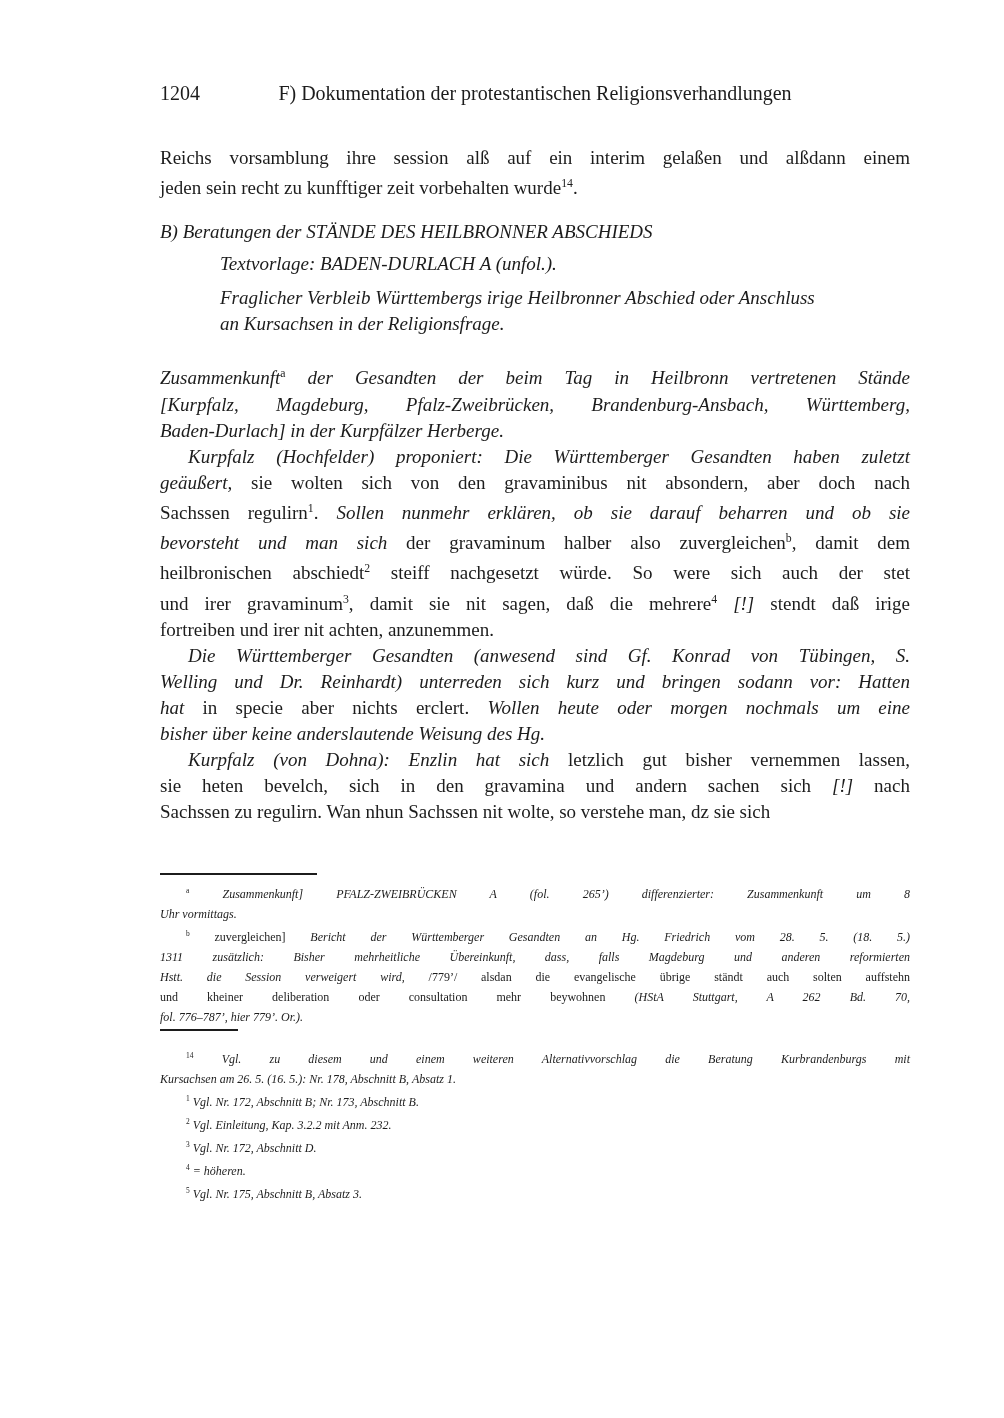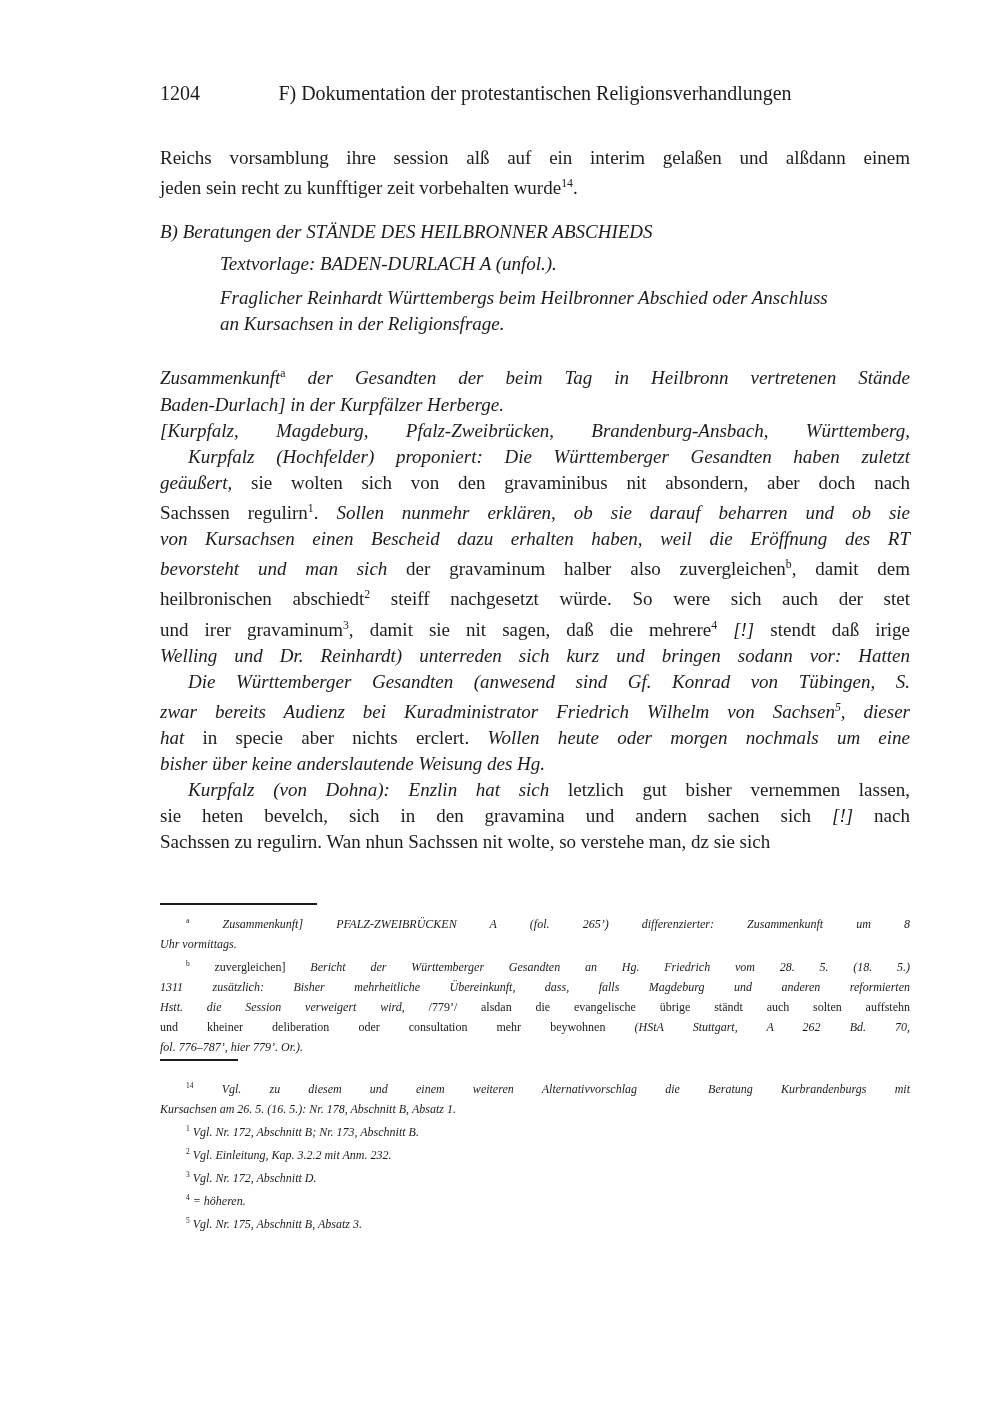--- a/index.html
+++ b/index.html
@@ -59,41 +59,40 @@
         <div class="line"><span class="run-r">Reichs vorsamblung ihre session alß auf ein interim gelaßen und alßdann einem</span></div>
         <div class="line last"><span class="run-r">jeden sein recht zu kunfftiger zeit vorbehalten wurde</span><span class="run-sup">14</span><span class="run-r">.</span></div>
       </div>
       <div class="block b-heading-main left">
         <div class="line"><span class="run-i">B) Beratungen der STÄNDE DES HEILBRONNER ABSCHIEDS</span></div>
       </div>
       <div class="block b-heading-source left inset">
         <div class="line"><span class="run-i">Textvorlage: BADEN-DURLACH A (unfol.).</span></div>
       </div>
       <div class="block b-heading-regest left inset">
-        <div class="line"><span class="run-i">Fraglicher Reinhardt Württembergs beim Heilbronner Abschied oder Anschluss</span></div>
+        <div class="line"><span class="run-i">Fraglicher Verbleib Württembergs irige Heilbronner Abschied oder Anschluss</span></div>
         <div class="line"><span class="run-i">an Kursachsen in der Religionsfrage.</span></div>
       </div>
       <div class="block b-first-body">
         <div class="line"><span class="run-i">Zusammenkunft</span><span class="run-sup">a</span><span class="run-i"> der Gesandten der beim Tag in Heilbronn vertretenen Stände</span></div>
+        <div class="line"><span class="run-i">[Kurpfalz, Magdeburg, Pfalz-Zweibrücken, Brandenburg-Ansbach, Württemberg,</span></div>
         <div class="line last"><span class="run-i">Baden-Durlach] in der Kurpfälzer Herberge.</span></div>
-        <div class="line"><span class="run-i">[Kurpfalz, Magdeburg, Pfalz-Zweibrücken, Brandenburg-Ansbach, Württemberg,</span></div>
       </div>
       <div class="block b-body">
         <div class="line indent"><span class="run-i">Kurpfalz (Hochfelder) proponiert: Die Württemberger Gesandten haben zuletzt</span></div>
         <div class="line"><span class="run-i">geäußert,</span><span class="run-r"> sie wolten sich von den gravaminibus nit absondern, aber doch nach</span></div>
         <div class="line"><span class="run-r">Sachssen regulirn</span><span class="run-sup">1</span><span class="run-r">. </span><span class="run-i">Sollen nunmehr erklären, ob sie darauf beharren und ob sie</span></div>
-        <div class="line"><span class="run-i">von Kursachsen einen Bescheid dazu erhalten haben, weil die Eröffnung des RT</span></div>
         <div class="line"><span class="run-i">bevorsteht und man sich </span><span class="run-r">der gravaminum halber also zuvergleichen</span><span class="run-sup">b</span><span class="run-r">, damit dem</span></div>
         <div class="line"><span class="run-r">heilbronischen abschiedt</span><span class="run-sup">2</span><span class="run-r"> steiff nachgesetzt würde. So were sich auch der stet</span></div>
         <div class="line"><span class="run-r">und irer gravaminum</span><span class="run-sup">3</span><span class="run-r">, damit sie nit sagen, daß die mehrere</span><span class="run-sup">4</span><span class="run-r"> </span><span class="run-i">[!]</span><span class="run-r"> stendt daß irige</span></div>
+        <div class="line last"><span class="run-r">fortreiben und irer nit achten, anzunemmen.</span></div>
       </div>
       <div class="block b-body">
+        <div class="line indent"><span class="run-i">Die Württemberger Gesandten (anwesend sind Gf. Konrad von Tübingen, S.</span></div>
         <div class="line"><span class="run-i">Welling und Dr. Reinhardt) unterreden sich kurz und bringen sodann vor: Hatten</span></div>
-        <div class="line indent"><span class="run-i">Die Württemberger Gesandten (anwesend sind Gf. Konrad von Tübingen, S.</span></div>
-        <div class="line"><span class="run-i">zwar bereits Audienz bei Kuradministrator Friedrich Wilhelm von Sachsen</span><span class="run-supi">5</span><span class="run-i">, dieser</span></div>
         <div class="line"><span class="run-i">hat </span><span class="run-r">in specie aber nichts erclert. </span><span class="run-i">Wollen heute oder morgen nochmals um eine</span></div>
         <div class="line last"><span class="run-i">bisher über keine anderslautende Weisung des Hg.</span></div>
       </div>
       <div class="block b-body">
         <div class="line indent"><span class="run-i">Kurpfalz (von Dohna): Enzlin hat sich </span><span class="run-r">letzlich gut bisher vernemmen lassen,</span></div>
         <div class="line"><span class="run-r">sie heten bevelch, sich in den gravamina und andern sachen sich </span><span class="run-i">[!]</span><span class="run-r"> nach</span></div>
         <div class="line last"><span class="run-r">Sachssen zu regulirn. Wan nhun Sachssen nit wolte, so verstehe man, dz sie sich</span></div>
       </div>
     </main>
 

